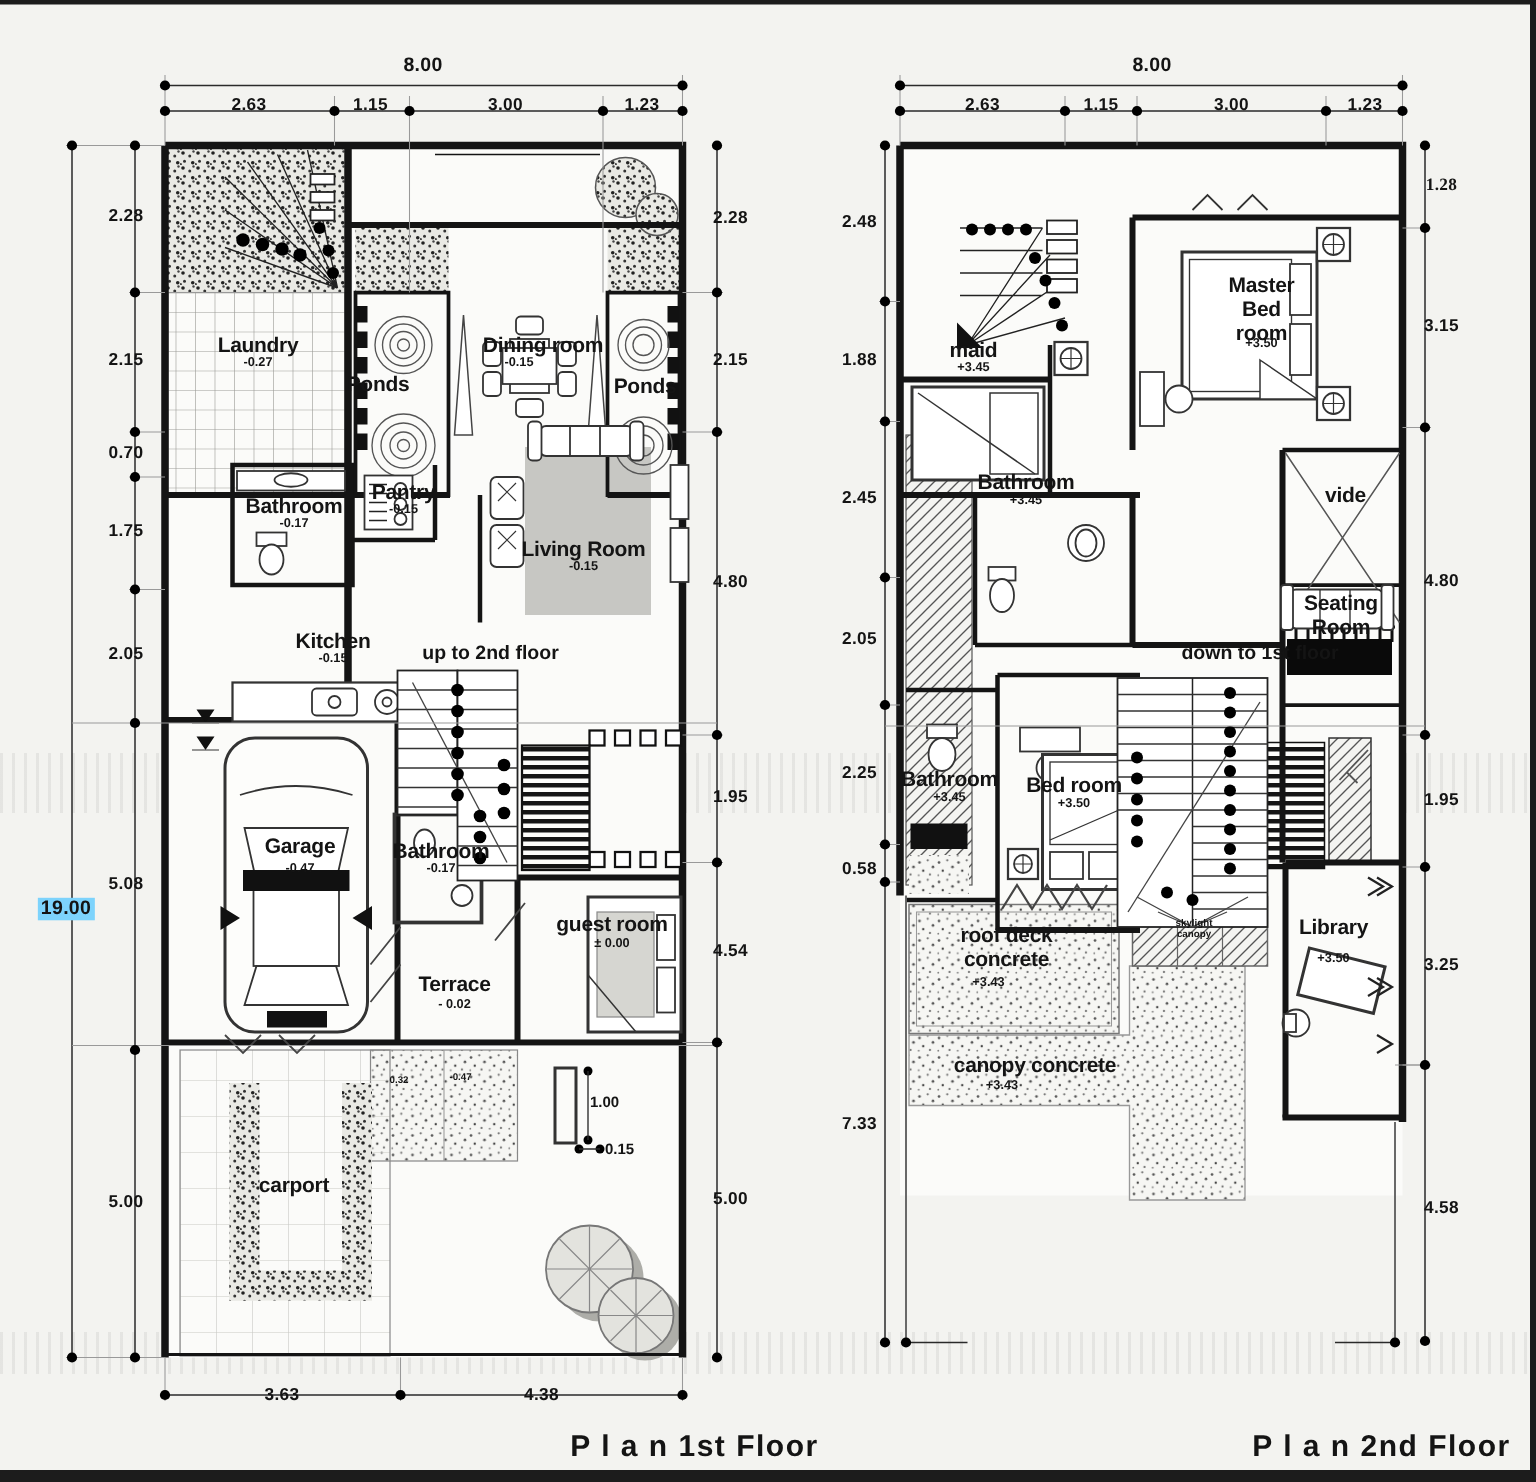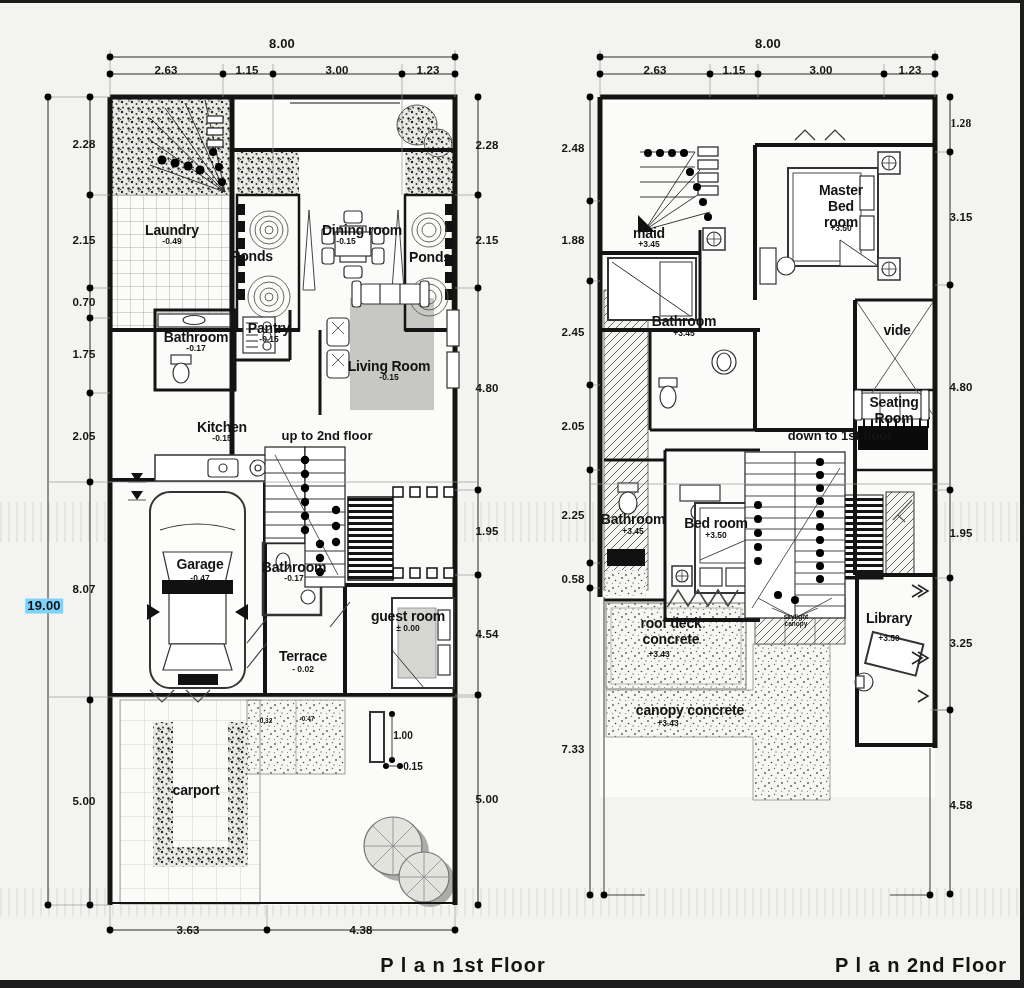--- a/index.html
+++ b/index.html
@@ -500,34 +500,34 @@
       <div class="lbl dim" style="left: 166px; top: 71px;">2.63</div>
       <div class="lbl dim" style="left: 247px; top: 71px;">1.15</div>
       <div class="lbl dim" style="left: 337px; top: 71px;">3.00</div>
       <div class="lbl dim" style="left: 428px; top: 71px;">1.23</div>
       <div class="lbl dim big bg" style="left: 44px; top: 606px;">19.00</div>
       <div class="lbl dim" style="left: 84px; top: 145px;">2.28</div>
       <div class="lbl dim" style="left: 84px; top: 241px;">2.15</div>
       <div class="lbl dim" style="left: 84px; top: 303px;">0.70</div>
       <div class="lbl dim" style="left: 84px; top: 355px;">1.75</div>
       <div class="lbl dim" style="left: 84px; top: 437px;">2.05</div>
-      <div class="lbl dim" style="left: 84px; top: 590px;">8.07</div>
+      <div class="lbl dim" style="left: 84px; top: 590px;">5.08</div>
       <div class="lbl dim" style="left: 84px; top: 802px;">5.00</div>
       <div class="lbl dim" style="left: 487px; top: 146px;">2.28</div>
       <div class="lbl dim" style="left: 487px; top: 241px;">2.15</div>
       <div class="lbl dim" style="left: 487px; top: 389px;">4.80</div>
       <div class="lbl dim" style="left: 487px; top: 532px;">1.95</div>
       <div class="lbl dim" style="left: 487px; top: 635px;">4.54</div>
       <div class="lbl dim" style="left: 487px; top: 800px;">5.00</div>
       <div class="lbl dim" style="left: 188px; top: 931px;">3.63</div>
       <div class="lbl dim" style="left: 361px; top: 931px;">4.38</div>
       <div class="lbl smdim" style="left: 403px; top: 736px;">1.00</div>
       <div class="lbl smdim" style="left: 413px; top: 767px;">0.15</div>
       <div class="lbl room" style="left: 172px; top: 230px;">Laundry</div>
-      <div class="lbl level" style="left: 172px; top: 242px;">-0.49</div>
+      <div class="lbl level" style="left: 172px; top: 242px;">-0.27</div>
       <div class="lbl room" style="left: 252px; top: 256px;">Ponds</div>
       <div class="lbl room" style="left: 346px; top: 230px; margin-left: 16px;">Dining room</div>
       <div class="lbl level" style="left: 346px; top: 242px;">-0.15</div>
       <div class="lbl room" style="left: 430px; top: 257px;">Ponds</div>
       <div class="lbl room" style="left: 196px; top: 337px;">Bathroom</div>
       <div class="lbl level" style="left: 196px; top: 349px;">-0.17</div>
       <div class="lbl room" style="left: 269px; top: 328px;">Pantry</div>
       <div class="lbl level" style="left: 269px; top: 340px;">-0.15</div>
       <div class="lbl room" style="left: 389px; top: 366px;">Living Room</div>
       <div class="lbl level" style="left: 389px; top: 378px;">-0.15</div>

